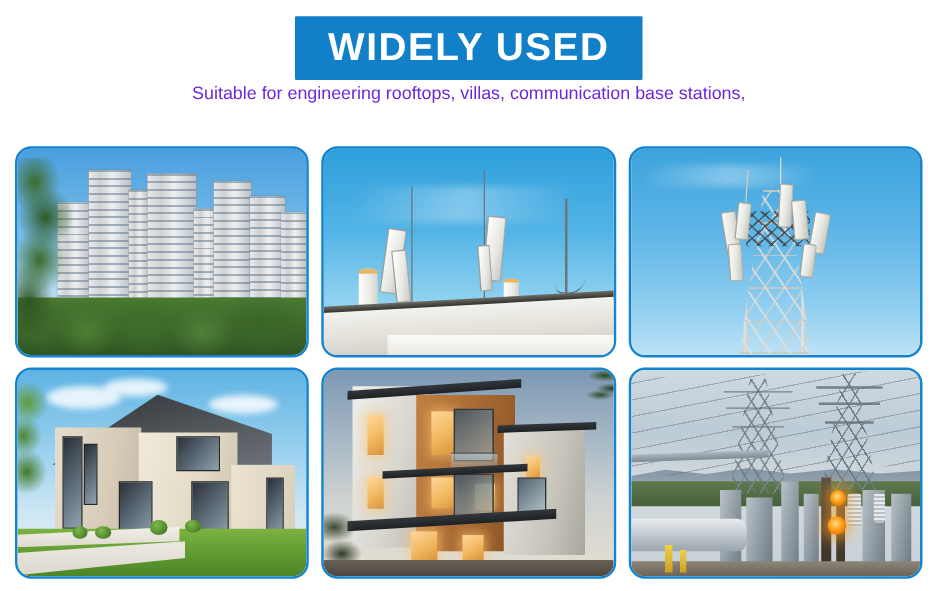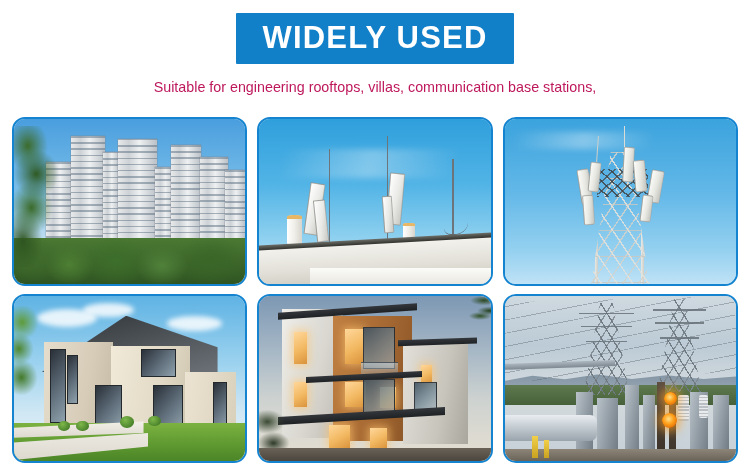--- a/index.html
+++ b/index.html
@@ -34,22 +34,21 @@
     background: #1180c8;
     color: #ffffff;
     font-size: 31px;
     font-weight: bold;
     letter-spacing: 1.2px;
     line-height: 1;
     padding: 9px 26px 11px 26px;
     border-radius: 1px;
   }
   .subtitle {
-    margin-top: 12px;
-    color: #be185d;
+    color: #6d28d9;
     font-size: 14.3px;
     line-height: 1.55;
     text-align: center;
     padding: 0 100px;
     box-sizing: border-box;
   }
   .subtitle .line {
     display: block;
     white-space: nowrap;
   }

